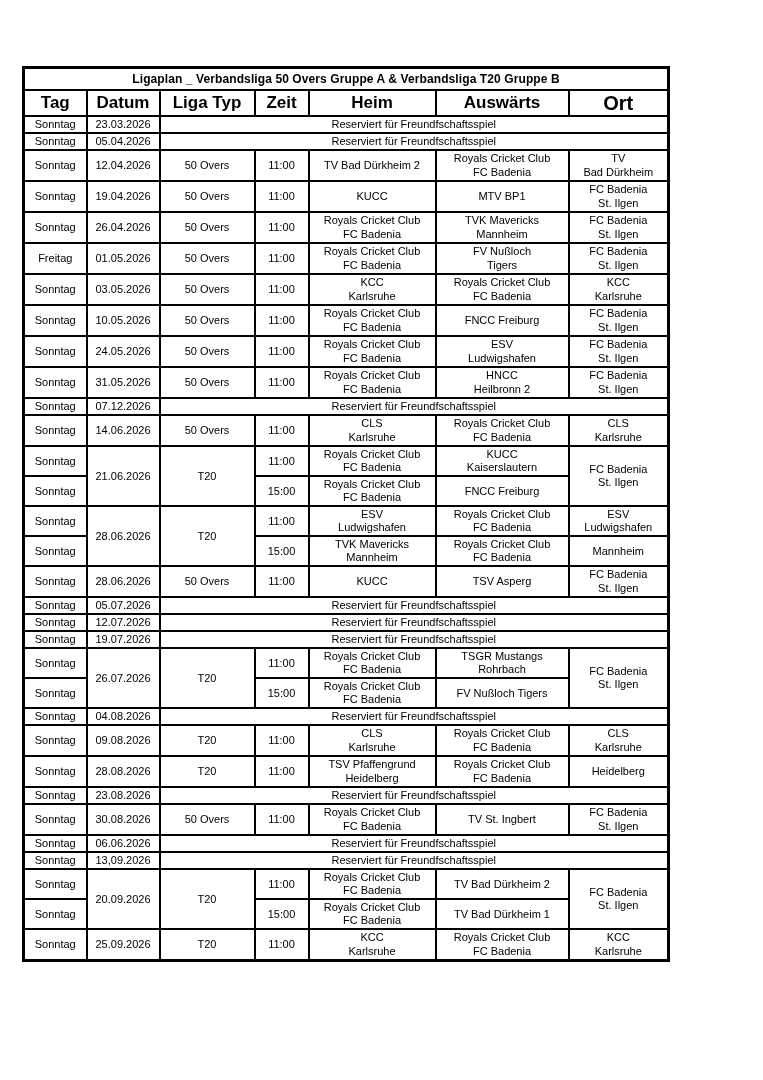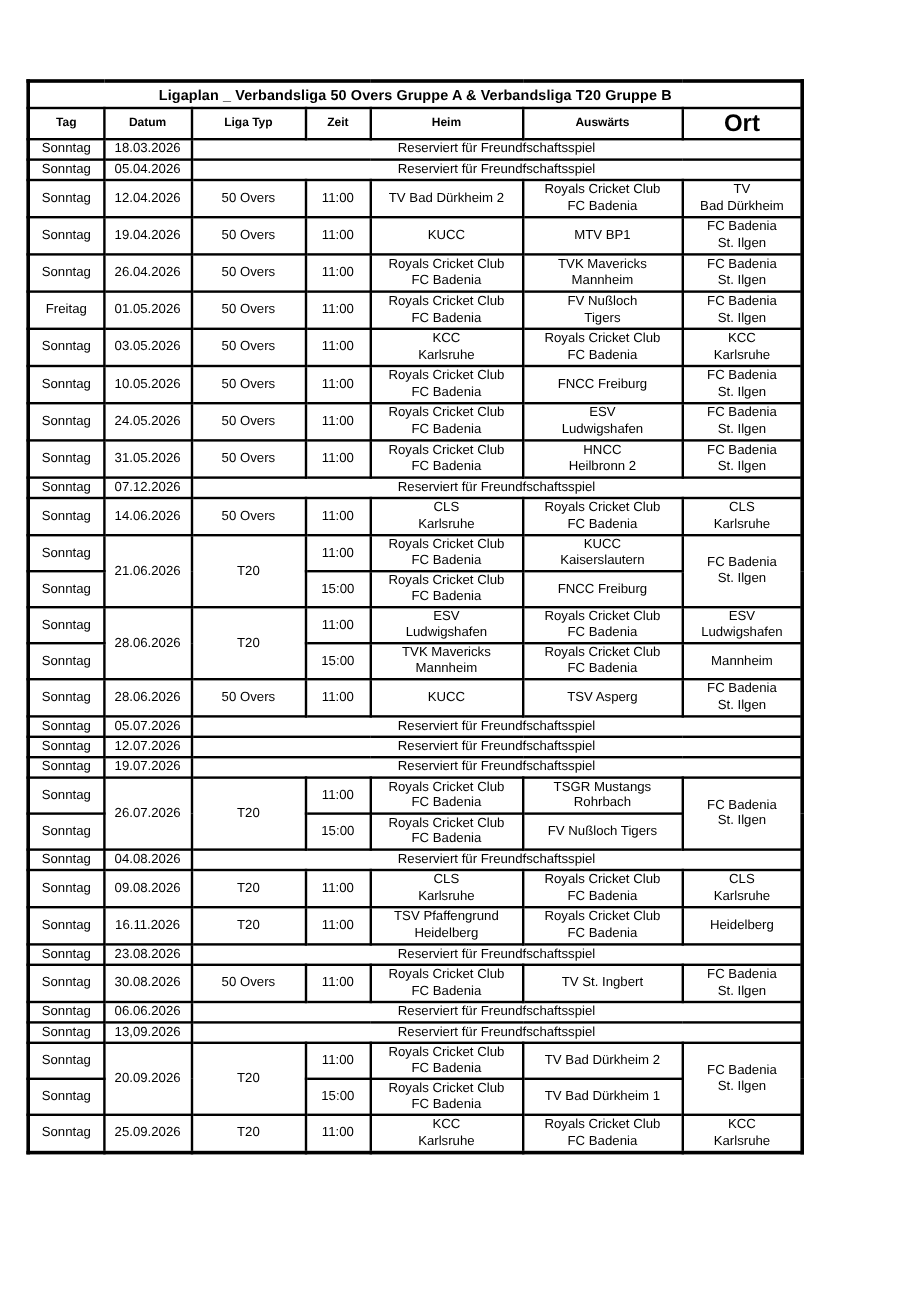--- a/index.html
+++ b/index.html
@@ -33,21 +33,21 @@
     overflow: hidden;
     white-space: normal;
   }
   tr.title-row th {
     font-size: 12px;
     font-weight: bold;
     height: 20px;
     letter-spacing: 0.1px;
   }
   tr.header-row th {
-    font-size: 10px;
+    font-size: 17px;
     font-weight: bold;
     height: 21px;
   }
   tr.header-row th.ort-head { font-size: 20px; }
   tr.reserved-row { height: 17px; }
   tr.match-row { height: 31px; }
   tr.group-row { height: 30px; }
   td.thin-b { border-bottom-width: 1px; }
   td.thin-t { border-top-width: 1px; }
   td.datum-small { font-size: 9px; }
@@ -76,21 +76,21 @@
         <th>Liga Typ</th>
         <th>Zeit</th>
         <th>Heim</th>
         <th>Auswärts</th>
         <th class="ort-head">Ort</th>
       </tr>
     </thead>
     <tbody>
         <tr class="reserved-row">
           <td>Sonntag</td>
-          <td>18.03.2026</td>
+          <td>23.03.2026</td>
           <td colspan="5">Reserviert für Freundfschaftsspiel</td>
         </tr>
         <tr class="reserved-row">
           <td>Sonntag</td>
           <td>05.04.2026</td>
           <td colspan="5">Reserviert für Freundfschaftsspiel</td>
         </tr>
         <tr class="match-row">
           <td>Sonntag</td>
           <td>12.04.2026</td>
@@ -256,21 +256,21 @@
           <td>Sonntag</td>
           <td>09.08.2026</td>
           <td>T20</td>
           <td>11:00</td>
           <td>CLS<br>Karlsruhe</td>
           <td>Royals Cricket Club<br>FC Badenia</td>
           <td>CLS<br>Karlsruhe</td>
         </tr>
         <tr class="match-row">
           <td>Sonntag</td>
-          <td>16.11.2026</td>
+          <td>28.08.2026</td>
           <td>T20</td>
           <td>11:00</td>
           <td>TSV Pfaffengrund<br>Heidelberg</td>
           <td>Royals Cricket Club<br>FC Badenia</td>
           <td>Heidelberg</td>
         </tr>
         <tr class="reserved-row">
           <td>Sonntag</td>
           <td>23.08.2026</td>
           <td colspan="5">Reserviert für Freundfschaftsspiel</td>

